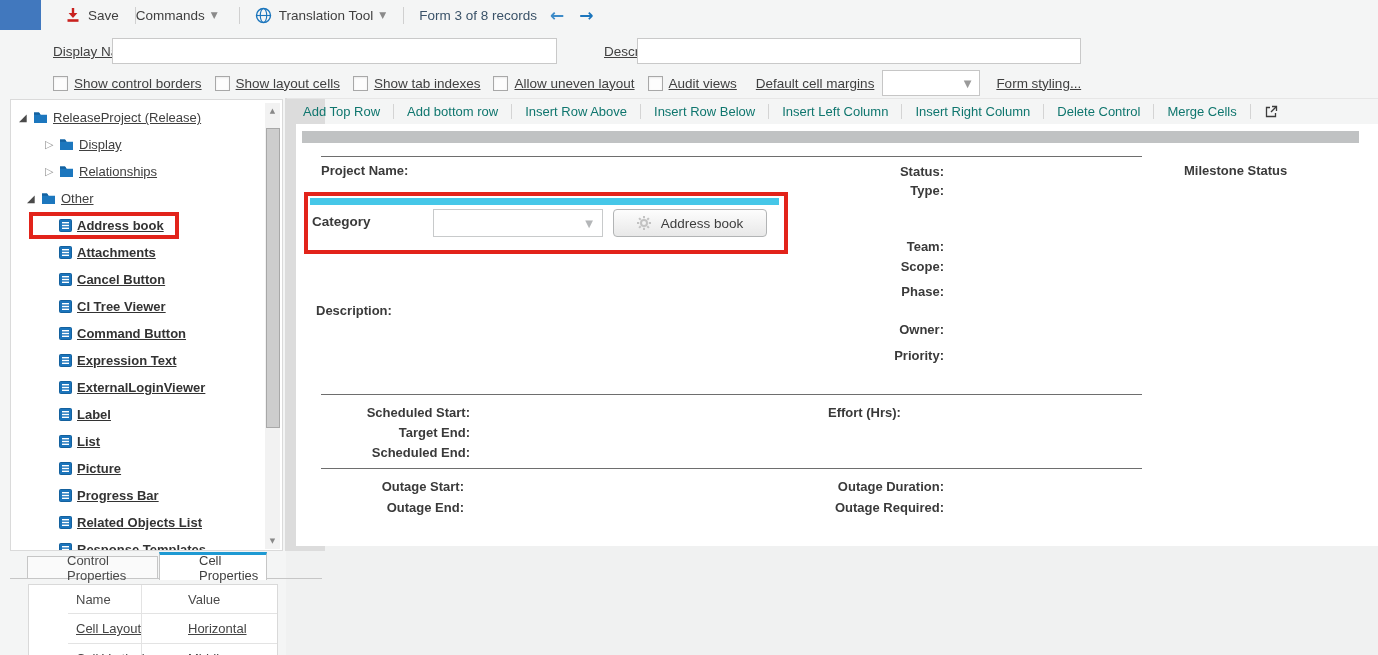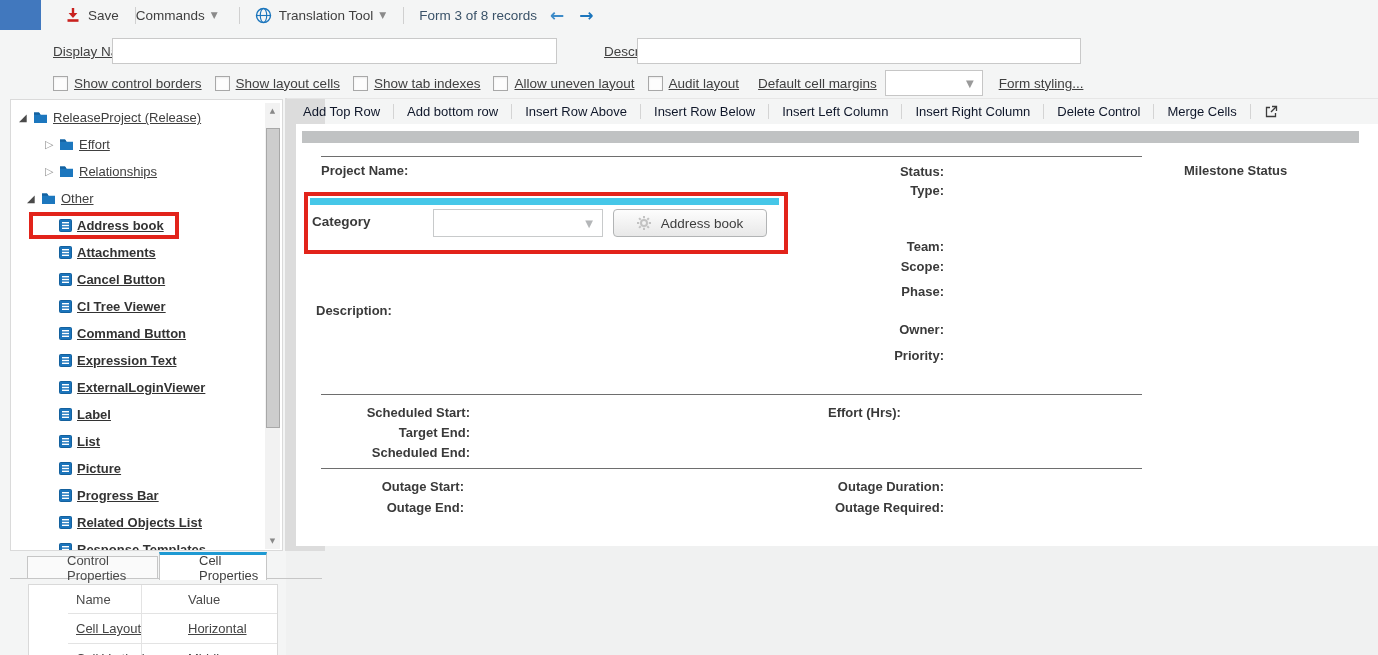--- a/index.html
+++ b/index.html
@@ -65,21 +65,21 @@
   .prop-row{display:flex;height:29px;align-items:center;font-size:13px;color:#444;}
   .prop-row + .prop-row, #prop-grid-rows .prop-row{border-top:1px solid #e3e3e3;}
   #prop-header{height:28px;border-top:none;color:#4a4a4a;}
   .pc-name{width:112px;padding-left:8px;box-sizing:border-box;flex:0 0 auto;}
   .pc-value{padding-left:8px;}
 
   
   #main-bg{left:286px;top:124px;width:1092px;height:531px;background:#f0f1f1;}
   #divider-v{left:285px;top:98px;width:1px;height:453px;background:#dcdcdc;}
   #canvas-toolbar{left:287px;top:98px;width:1091px;height:26px;display:flex;align-items:center;padding-left:16px;box-sizing:border-box;border-top:1px solid #e6e6e6;}
-  .tb-item{font-size:13px;color:#0f172a;cursor:pointer;white-space:nowrap;}
+  .tb-item{font-size:13px;color:#0f766e;cursor:pointer;white-space:nowrap;}
   .tsep{width:1px;height:15px;background:#d4d4d4;margin:0 13px;flex:0 0 auto;}
   #open-icon{display:flex;align-items:center;cursor:pointer;}
 
   
   #form-canvas{left:296px;top:124px;width:1069px;height:422px;background:#fff;}
   #row-bar{position:absolute;left:6px;top:7px;width:1057px;height:12px;background:#c0c2c3;}
   .rule{position:absolute;left:25px;width:821px;height:1px;background:#6e6e6e;}
   #rule-1{top:32px;} #rule-2{top:270px;} #rule-3{top:344px;}
   .fl{position:absolute;font-weight:bold;color:#3a3a3a;font-size:13px;white-space:nowrap;}
   #lbl-project-name{left:25px;top:39px;}
@@ -164,21 +164,21 @@
       <label class="cb-group">
         <span class="cb"></span>
         <span class="cb-lbl nowrap">Show tab indexes</span>
       </label>
       <label class="cb-group">
         <span class="cb"></span>
         <span class="cb-lbl nowrap">Allow uneven layout</span>
       </label>
       <label class="cb-group">
         <span class="cb"></span>
-        <span class="cb-lbl nowrap">Audit layout</span>
+        <span class="cb-lbl nowrap">Audit views</span>
       </label>
     </span>
   <span id="dcm-label" class="nowrap">Default cell margins</span>
   <div id="dcm-select">
     <span></span>
     <span class="caret">▼</span>
   </div>
   <span id="form-styling" class="nowrap">Form styling...</span>
 </div>
 
@@ -197,21 +197,21 @@
       </div>
       <div class="tree-row lv-l1">
         <span class="sp"></span>
         <span class="tri collapsed">▷</span>
         <span class="tree-ico">
           <svg width="15" height="13" viewBox="0 0 15 13">
             <path d="M1 1.5h5l1.6 2.2H14V12H1z" fill="#1c77be"></path>
             <path d="M1 1.5h5l1.6 2.2H1z" fill="#14619e"></path>
           </svg>
         </span>
-        <span class="tree-lbl nowrap">Effort</span>
+        <span class="tree-lbl nowrap">Display</span>
       </div>
       <div class="tree-row lv-l1">
         <span class="sp"></span>
         <span class="tri collapsed">▷</span>
         <span class="tree-ico">
           <svg width="15" height="13" viewBox="0 0 15 13">
             <path d="M1 1.5h5l1.6 2.2H14V12H1z" fill="#1c77be"></path>
             <path d="M1 1.5h5l1.6 2.2H1z" fill="#14619e"></path>
           </svg>
         </span>

